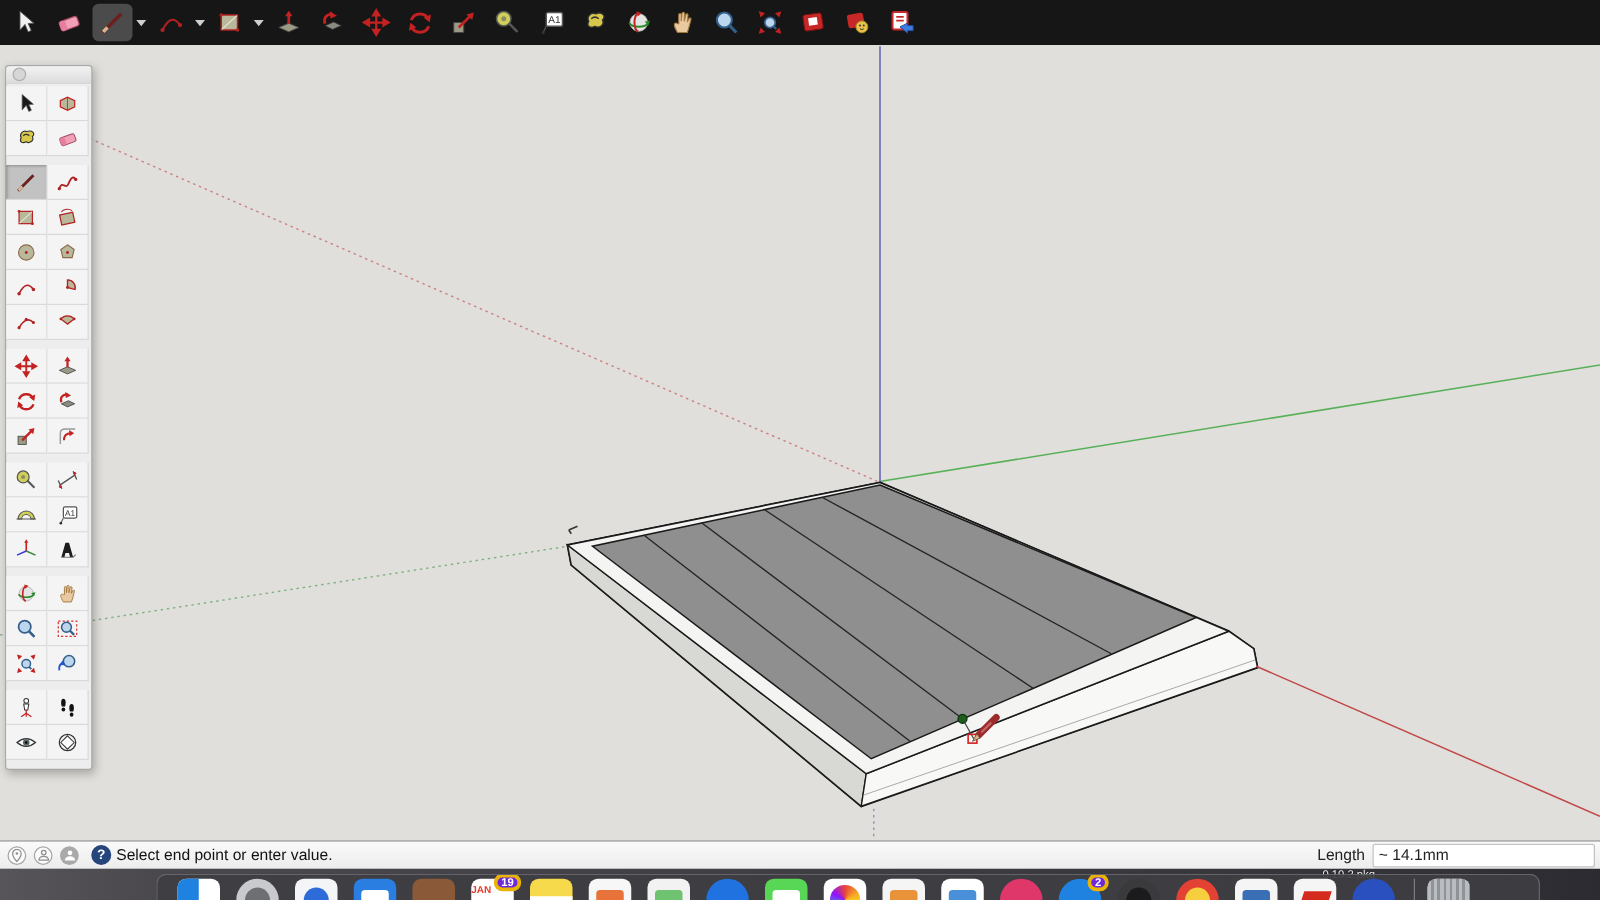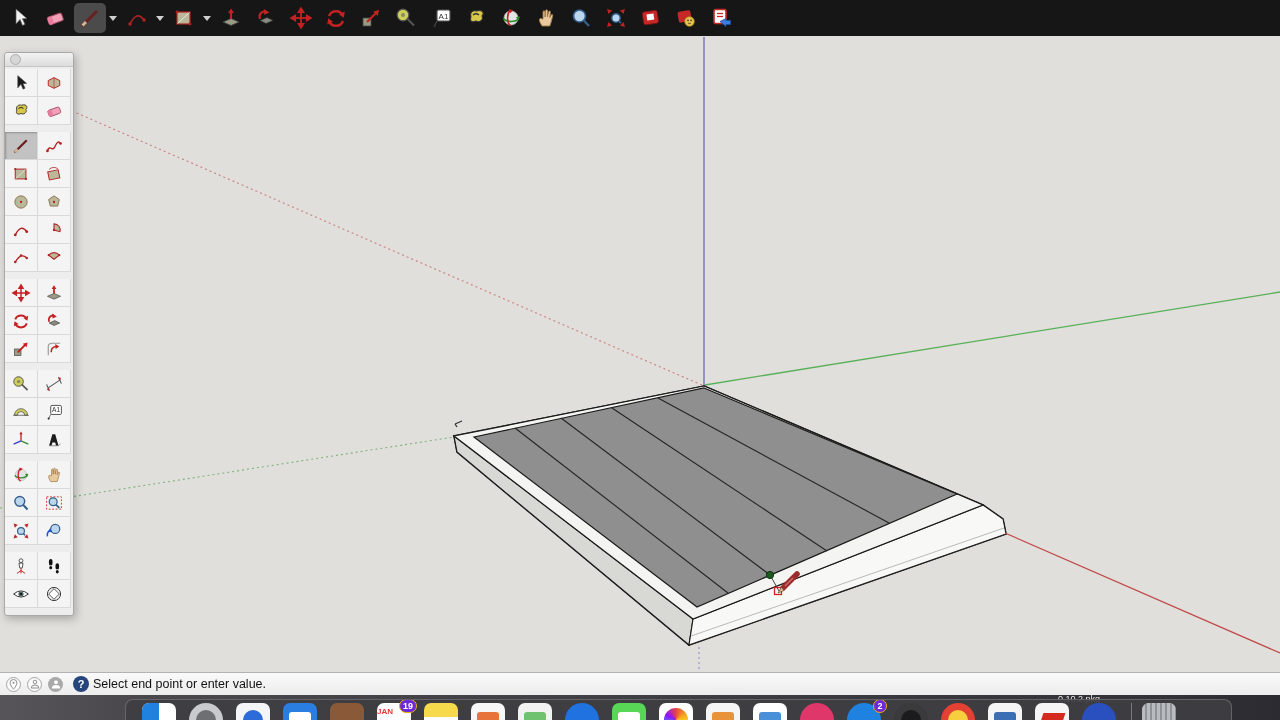--- a/index.html
+++ b/index.html
@@ -50,21 +50,21 @@
            background:linear-gradient(90deg,#57555a 0%,#4a484d 10%,#3f3e44 50%,#333238 90%,#2c2b31 100%);z-index:10;}
   .desk-label{position:absolute;top:-1px;right:180px;font-size:9px;color:#f0f0f0;
               text-shadow:0 1px 2px #000;z-index:11;}
   .dock{position:absolute;left:125px;top:4px;width:1107px;height:30px;background:rgba(62,62,66,.92);
         border:1px solid rgba(140,140,145,.5);border-bottom:none;border-radius:8px 8px 0 0;
         display:flex;align-items:flex-start;padding:3px 0 0 16px;box-sizing:border-box;overflow:hidden;z-index:12;}
   .dock-icon{width:34px;height:34px;border-radius:7px;margin-right:13px;position:relative;flex:0 0 auto;}
   .dock-icon.round{border-radius:50%;}
   .di-badge{position:absolute;top:-4px;right:-6px;min-width:14px;height:14px;border-radius:8px;
             background:#6d28d9;color:#fff;font-size:9px;font-weight:bold;display:flex;align-items:center;
-            justify-content:center;padding:0 3px;box-sizing:border-box;border:1px solid #eab308;}
+            justify-content:center;padding:0 3px;box-sizing:border-box;border:3px solid #eab308;}
   .di-label{position:absolute;top:4px;left:0;right:0;text-align:left;font-size:8px;font-weight:bold;color:#e33b2e;}
   .dock-div{width:1px;height:28px;background:rgba(200,200,205,.45);margin:0 10px 0 2px;flex:0 0 auto;}
 </style>
 </head>
 <body>
 
 <div class="toolbar" id="toolbar">
     <div class="tb-cell" title="Select">
       <span class="icon24">
         <svg viewBox="0 0 24 24" width="24" height="24">
@@ -719,20 +719,24 @@
       </svg>
   </div>
   <div class="sb-circ sb-filled">
     <svg width="10" height="10" viewBox="0 0 10 10">
         <circle cx="5" cy="3.2" r="1.9" fill="#fff"></circle>
         <path d="M0.8 9.4 a4.2 3.4 0 0 1 8.4 0 Z" fill="#fff"></path>
       </svg>
   </div>
   <div class="sb-help">?</div>
   <div class="sb-msg">Select end point or enter value.</div>
+  <div class="sb-right">
+    <span class="sb-lenlabel">Length</span>
+    <input class="len-input" value="~ 14.1mm" style="">
+  </div>
 </div>
 
 <div class="desktop">
   <div class="desk-label">0.10.2.pkg</div>
   <div class="dock" id="dock">
       <div class="dock-icon" style="background: rgb(255, 255, 255);">
         <div style="position: absolute; left: 0px; top: 0px; width: 50%; height: 100%; background: rgb(31, 130, 224); border-radius: 7px 0px 0px 7px;"></div>
       </div>
       <div class="dock-icon round" style="background: rgb(201, 202, 205);">
         <div style="position: absolute; left: 20%; top: 20%; width: 60%; height: 60%; background: rgb(110, 111, 115); border-radius: 50%;"></div>

